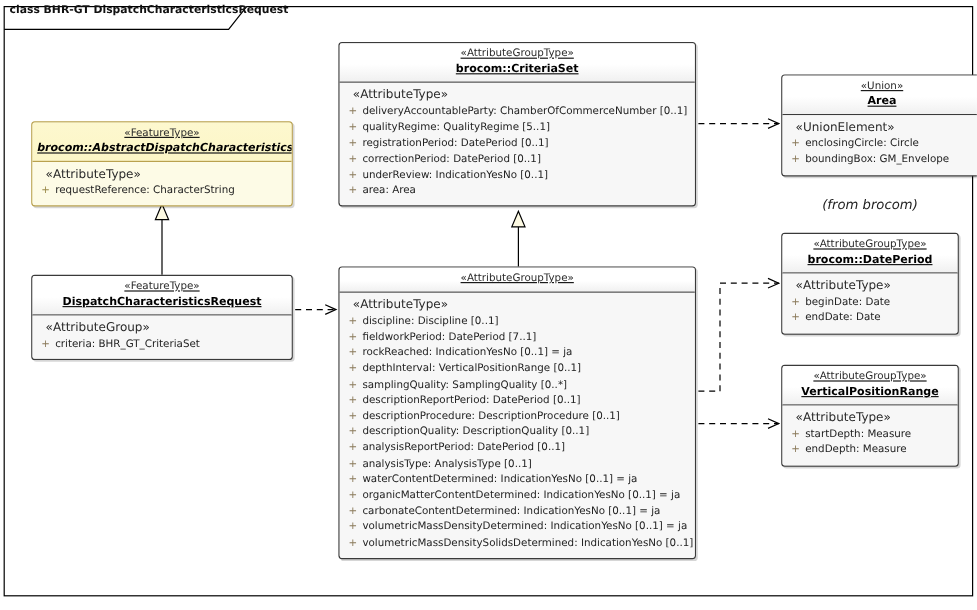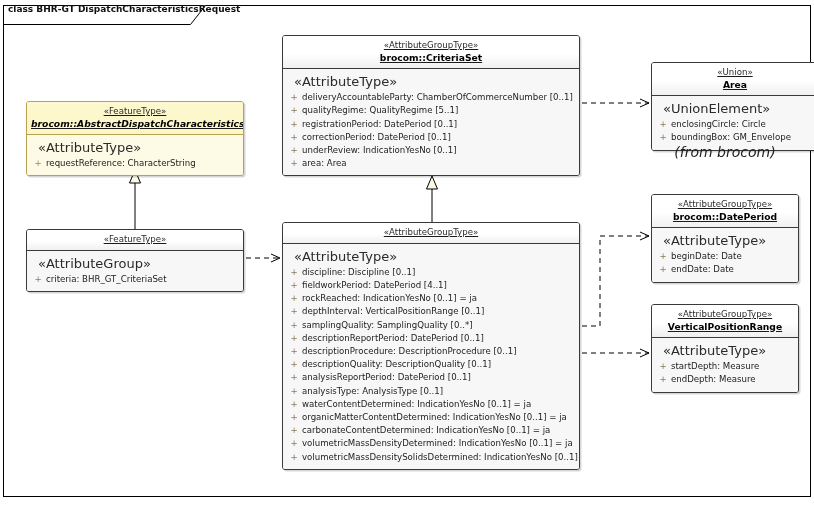--- a/index.html
+++ b/index.html
@@ -66,21 +66,21 @@
     font-weight: bold;
     color: #000;
     white-space: nowrap;
     margin-top: 1px;
   }
   .uml .body {
     background: #f7f7f7;
     padding: 5px 3px 5px 3px;
   }
   .uml .grp {
-    font-size: 13px;
+    font-size: 10px;
     padding: 0 0 2px 8px;
     color: #2a2a2a;
     white-space: nowrap;
   }
   .attr {
     display: flex;
     align-items: flex-start;
     font-size: 8.6px;
     line-height: 13.2px;
     white-space: nowrap;
@@ -113,24 +113,24 @@
   #box-abstract   { left: 26px;  top: 101px; width: 218px; }
   #box-dispatch   { left: 26px;  top: 229px; width: 218px; }
   #box-criteriaset{ left: 282px; top: 35px;  width: 298px; }
   #box-bhrgt      { left: 282px; top: 222px; width: 298px; }
   #box-area       { left: 651px; top: 62px;  width: 168px; }
   #box-dateperiod { left: 651px; top: 194px; width: 148px; }
   #box-vertical   { left: 651px; top: 304px; width: 148px; }
 
   .frombrocom {
     position: absolute;
-    left: 651px; top: 144px;
+    left: 651px; top: 164px;
     width: 148px;
     text-align: center;
-    font-size: 14px;
+    font-size: 11px;
     font-style: italic;
     color: #222;
   }
 
   
   #links {
     position: absolute;
     left: 0; top: 0;
     width: 814px; height: 508px;
     pointer-events: none;
@@ -192,20 +192,21 @@
       <div class="attr">
         <span class="vis">+</span>
         <span class="txt">requestReference: CharacterString</span>
       </div>
     </div>
   </div>
 
   <div class="uml" id="box-dispatch">
     <div class="hdr">
       <div class="stereo">«FeatureType»</div>
+      <div class="cname">DispatchCharacteristicsRequest</div>
     </div>
     <div class="body">
       <div class="grp">«AttributeGroup»</div>
       <div class="attr">
         <span class="vis">+</span>
         <span class="txt">criteria: BHR_GT_CriteriaSet</span>
       </div>
     </div>
   </div>
 
@@ -251,21 +252,21 @@
     </div>
     <div class="body">
       <div class="grp">«AttributeType»</div>
       <div class="attr-list">
           <div class="attr">
             <span class="vis">+</span>
             <span class="txt">discipline: Discipline [0..1]</span>
           </div>
           <div class="attr">
             <span class="vis">+</span>
-            <span class="txt">fieldworkPeriod: DatePeriod [4..1]</span>
+            <span class="txt">fieldworkPeriod: DatePeriod [7..1]</span>
           </div>
           <div class="attr">
             <span class="vis">+</span>
             <span class="txt">rockReached: IndicationYesNo [0..1] = ja</span>
           </div>
           <div class="attr">
             <span class="vis">+</span>
             <span class="txt">depthInterval: VerticalPositionRange [0..1]</span>
           </div>
           <div class="attr">

